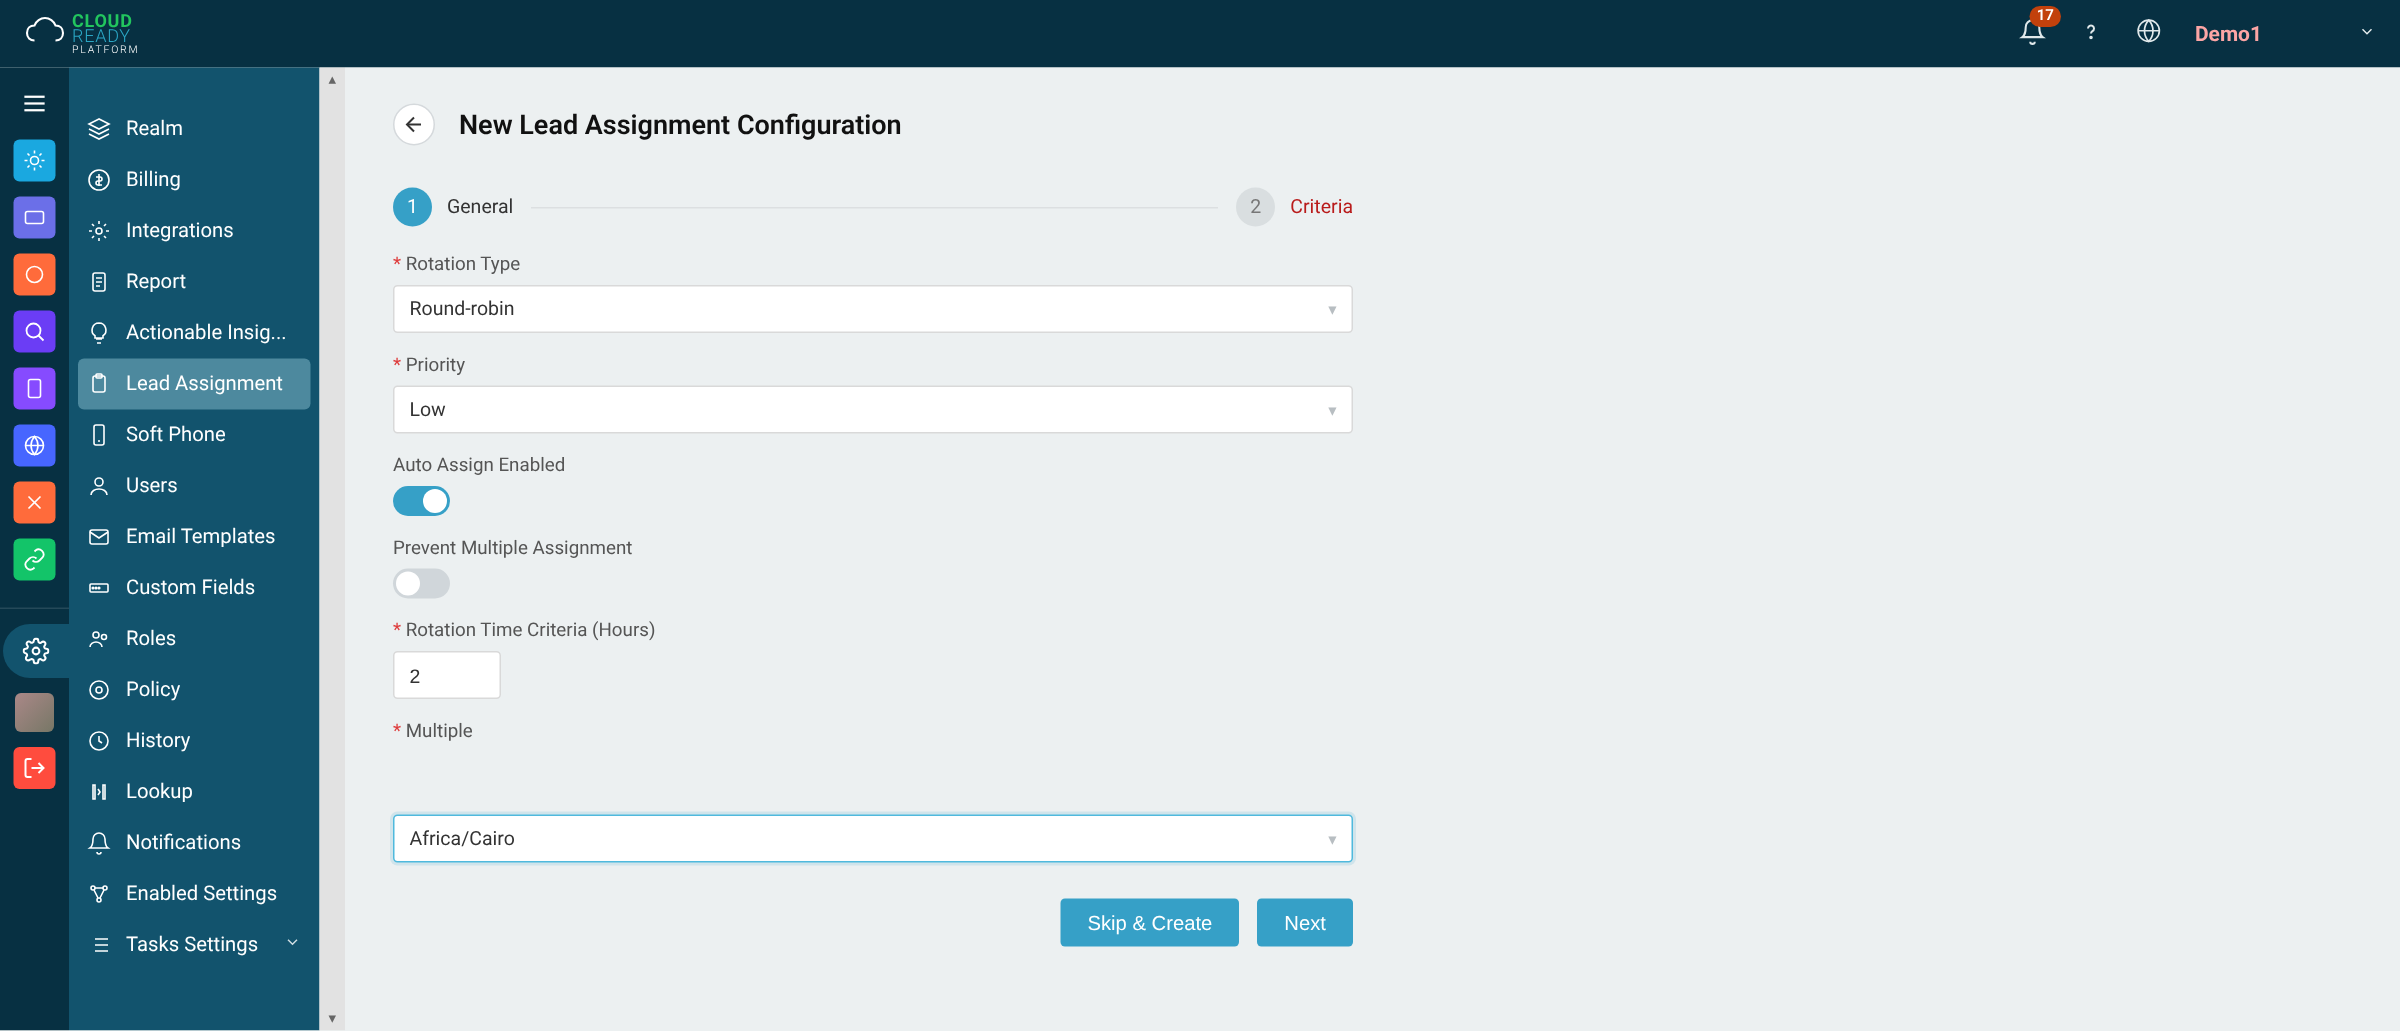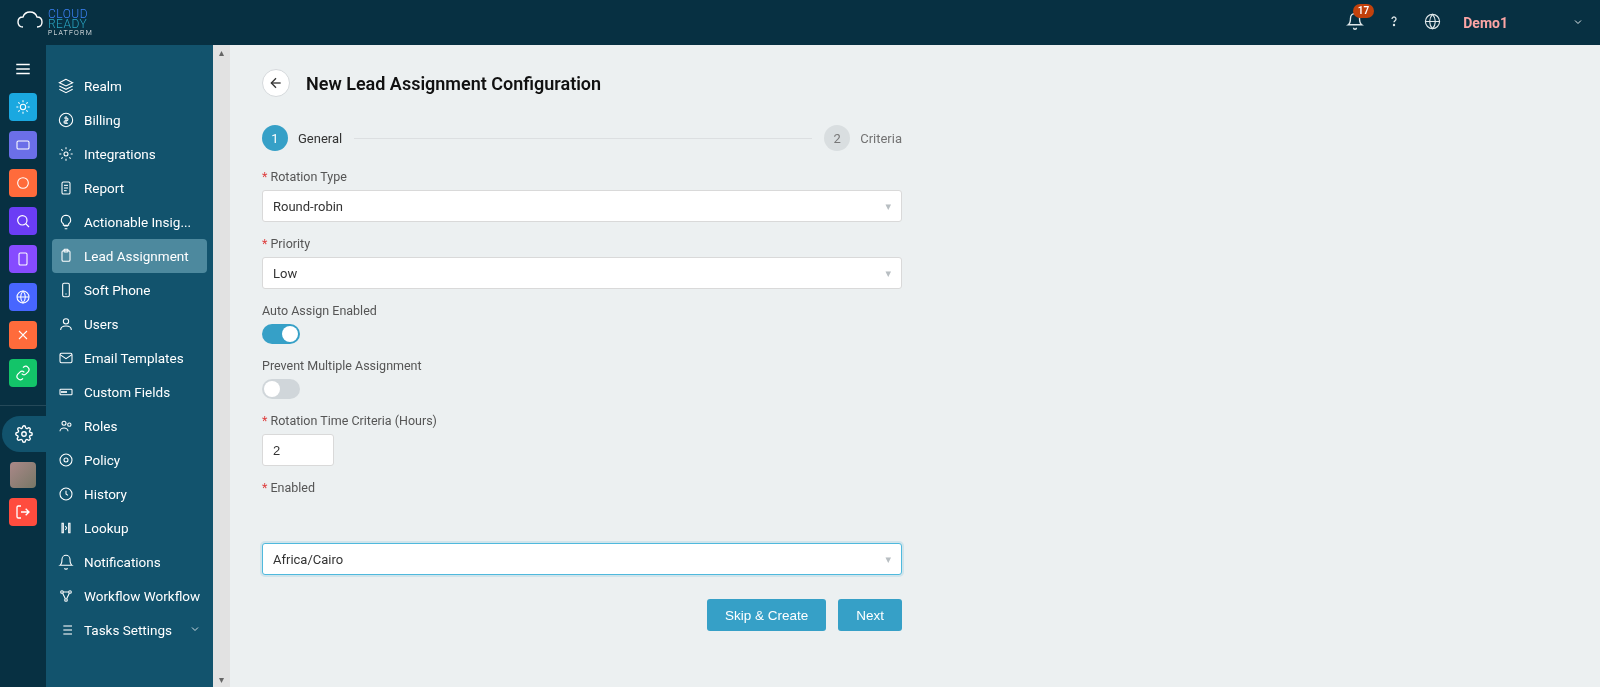--- a/index.html
+++ b/index.html
@@ -27,21 +27,21 @@
     display: flex;
     align-items: center;
     gap: 4px;
     color: #fff;
     font-size: 11px;
     font-weight: 300;
     letter-spacing: 0.5px;
   }
   .logo svg { flex: 0 0 auto; }
   .logo .logo-text { line-height: 1; }
-  .logo .logo-text .l1 { color: #3b82f6; font-size: 12px; }
+  .logo .logo-text .l1 { color: #22c55e; font-size: 12px; font-weight: bold; }
   .logo .logo-text .l2 { color: #2aa6c4; font-size: 12px; margin-top: -2px; }
   .logo .logo-text .l3 { color: #fff; font-size: 7px; letter-spacing: 1.2px; }
 
   .topbar-right {
     display: flex;
     align-items: center;
     gap: 22px;
   }
   .top-icon { color: #e0e8ea; position: relative; }
   .badge {
@@ -171,21 +171,21 @@
   .page-title { font-size: 18px; font-weight: 600; color: #111; }
 
   
   .stepper { display:flex; align-items:center; margin: 28px 0 18px 0; width: 640px; }
   .step { display:flex; align-items:center; gap:10px; }
   .step-circle { width:26px; height:26px; border-radius:50%; display:flex;align-items:center;justify-content:center; font-size:13px; }
   .step.active .step-circle { background:#36a0c7; color:#fff; }
   .step.inactive .step-circle { background:#d9dee0; color:#777; }
   .step-label { font-size: 13px; }
   .step.active .step-label { color:#333; }
-  .step.inactive .step-label { color:#737373; }
+  .step.inactive .step-label { color:#b91c1c; }
   .step-line { flex:1; height:1px; background:#dcdfe1; margin: 0 12px; }
 
   
   .form { width: 640px; }
   .field-group { margin-bottom: 14px; }
   .label { font-size: 12.5px; color:#555; margin-bottom: 6px; display:block; }
   .req::before { content:"* "; color:#de3c3c; }
   .select {
     width:100%; height:32px; border:1px solid #d9d9d9; border-radius:3px;
     background:#fff; display:flex; align-items:center; justify-content:space-between;
@@ -467,21 +467,21 @@
     </div>
     <div class="side-item">
       <span class="side-icon">
           <svg width="16" height="16" viewBox="0 0 24 24" fill="none" stroke="currentColor" stroke-width="1.6">
             <circle cx="6" cy="6" r="2"></circle>
             <circle cx="18" cy="6" r="2"></circle>
             <circle cx="12" cy="18" r="2"></circle>
             <path d="M8 6h8M7 8l4 8M17 8l-4 8"></path>
           </svg>
         </span>
-      <span>Workflow Workflow</span>
+      <span>Enabled Settings</span>
     </div>
     <div class="side-item">
       <span class="side-icon">
           <svg width="16" height="16" viewBox="0 0 24 24" fill="none" stroke="currentColor" stroke-width="1.6">
             <line x1="8" y1="6" x2="21" y2="6"></line>
             <line x1="8" y1="12" x2="21" y2="12"></line>
             <line x1="8" y1="18" x2="21" y2="18"></line>
             <line x1="3" y1="6" x2="3.01" y2="6"></line>
             <line x1="3" y1="12" x2="3.01" y2="12"></line>
             <line x1="3" y1="18" x2="3.01" y2="18"></line>
@@ -548,21 +548,21 @@
         <label class="label">Prevent Multiple Assignment</label>
         <div class="switch"></div>
       </div>
 
       <div class="field-group">
         <label class="label req">Rotation Time Criteria (Hours)</label>
         <input class="num-input" type="text" value="2" style="">
       </div>
 
       <div class="field-group">
-        <label class="label req">Enabled</label>
+        <label class="label req">Multiple</label>
         <div class="select focus">
           <span>Africa/Cairo</span>
           <span class="chev-d">▾</span>
         </div>
       </div>
     </div>
 
     <div class="btn-row">
       <button class="btn">Skip &amp; Create</button>
       <button class="btn">Next</button>

